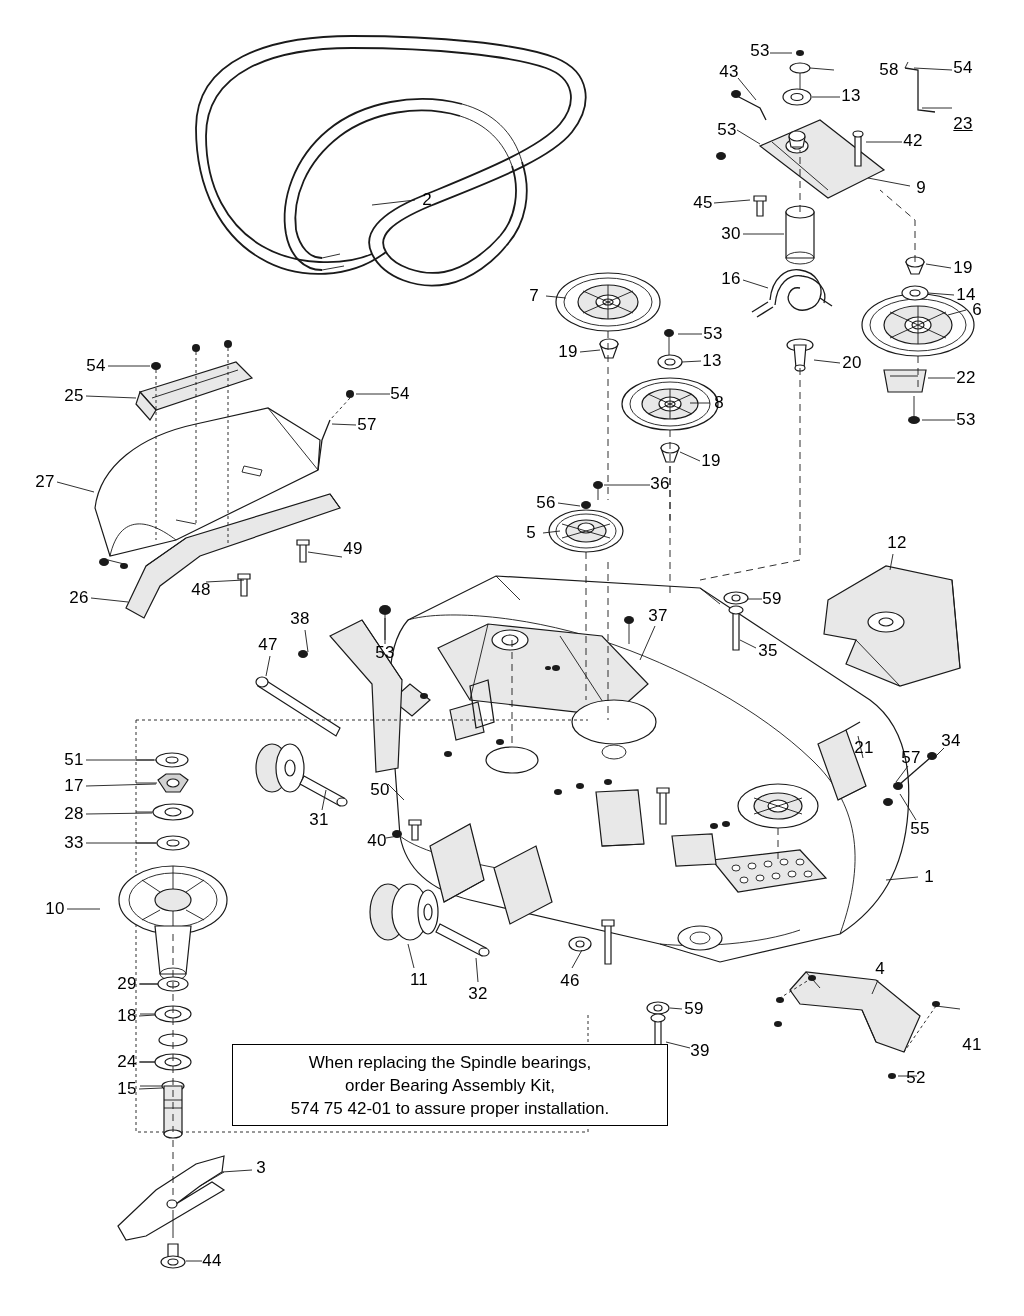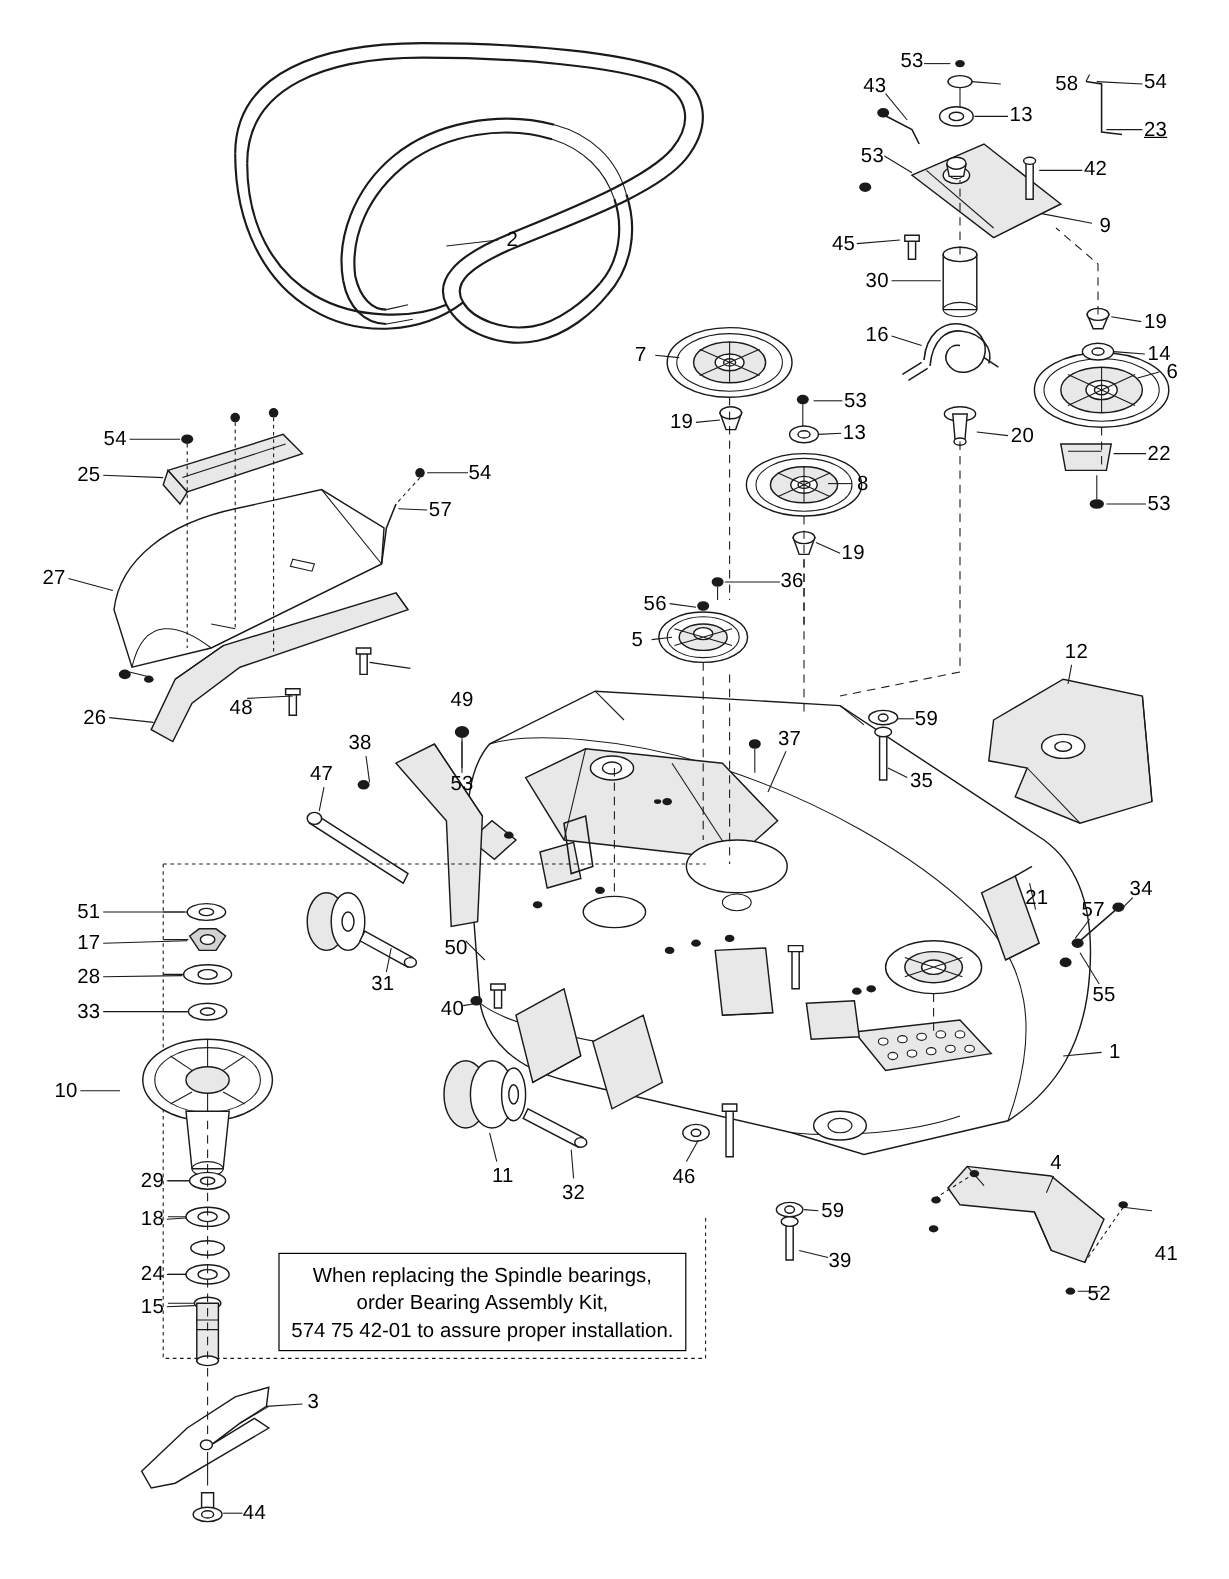--- a/index.html
+++ b/index.html
@@ -30,21 +30,21 @@
     font-size: 17px;
     color: #000000;
     white-space: nowrap;
     transform: translate(-50%, -50%);
     letter-spacing: 0.2px;
   }
   #note-box {
     position: absolute;
     left: 232px;
     top: 1044px;
-    width: 340px;
+    width: 436px;
     height: 82px;
     border: 1.6px solid #000000;
     background: #ffffff;
     box-sizing: border-box;
     display: flex;
     flex-direction: column;
     align-items: center;
     justify-content: center;
     padding: 4px 6px;
   }
@@ -516,21 +516,21 @@
     </g>
   </svg>
 
   <div id="callouts-layer">
       <div class="callout" style="left: 427px; top: 200px;">2</div>
       <div class="callout" style="left: 729px; top: 72px; text-align: center;">43</div>
       <div class="callout" style="left: 760px; top: 51px;">53</div>
       <div class="callout" style="left: 845px; top: 70px; margin-left: 44px;">58</div>
       <div class="callout" style="left: 963px; top: 68px;">54</div>
       <div class="callout" style="left: 851px; top: 96px;">13</div>
-      <div class="callout" style="left: 963px; top: 108px; text-decoration: underline;">23</div>
+      <div class="callout" style="left: 963px; top: 124px; text-decoration: underline;">23</div>
       <div class="callout" style="left: 727px; top: 130px;">53</div>
       <div class="callout" style="left: 913px; top: 141px; text-align: center;">42</div>
       <div class="callout" style="left: 921px; top: 188px;">9</div>
       <div class="callout" style="left: 703px; top: 203px;">45</div>
       <div class="callout" style="left: 731px; top: 234px;">30</div>
       <div class="callout" style="left: 731px; top: 279px;">16</div>
       <div class="callout" style="left: 963px; top: 268px;">19</div>
       <div class="callout" style="left: 966px; top: 295px;">14</div>
       <div class="callout" style="left: 534px; top: 296px;">7</div>
       <div class="callout" style="left: 977px; top: 310px;">6</div>
@@ -543,21 +543,21 @@
       <div class="callout" style="left: 966px; top: 420px;">53</div>
       <div class="callout" style="left: 96px; top: 366px;">54</div>
       <div class="callout" style="left: 74px; top: 396px;">25</div>
       <div class="callout" style="left: 400px; top: 394px;">54</div>
       <div class="callout" style="left: 367px; top: 425px;">57</div>
       <div class="callout" style="left: 45px; top: 482px;">27</div>
       <div class="callout" style="left: 711px; top: 461px;">19</div>
       <div class="callout" style="left: 660px; top: 484px;">36</div>
       <div class="callout" style="left: 546px; top: 503px;">56</div>
       <div class="callout" style="left: 531px; top: 533px;">5</div>
-      <div class="callout" style="left: 353px; top: 583px; margin-left: 32px;">49</div>
+      <div class="callout" style="left: 353px; top: 549px;">49</div>
       <div class="callout" style="left: 79px; top: 598px;">26</div>
       <div class="callout" style="left: 201px; top: 590px;">48</div>
       <div class="callout" style="left: 897px; top: 543px;">12</div>
       <div class="callout" style="left: 300px; top: 619px;">38</div>
       <div class="callout" style="left: 268px; top: 645px;">47</div>
       <div class="callout" style="left: 385px; top: 653px;">53</div>
       <div class="callout" style="left: 658px; top: 616px;">37</div>
       <div class="callout" style="left: 772px; top: 599px;">59</div>
       <div class="callout" style="left: 768px; top: 651px;">35</div>
       <div class="callout" style="left: 864px; top: 748px;">21</div>

